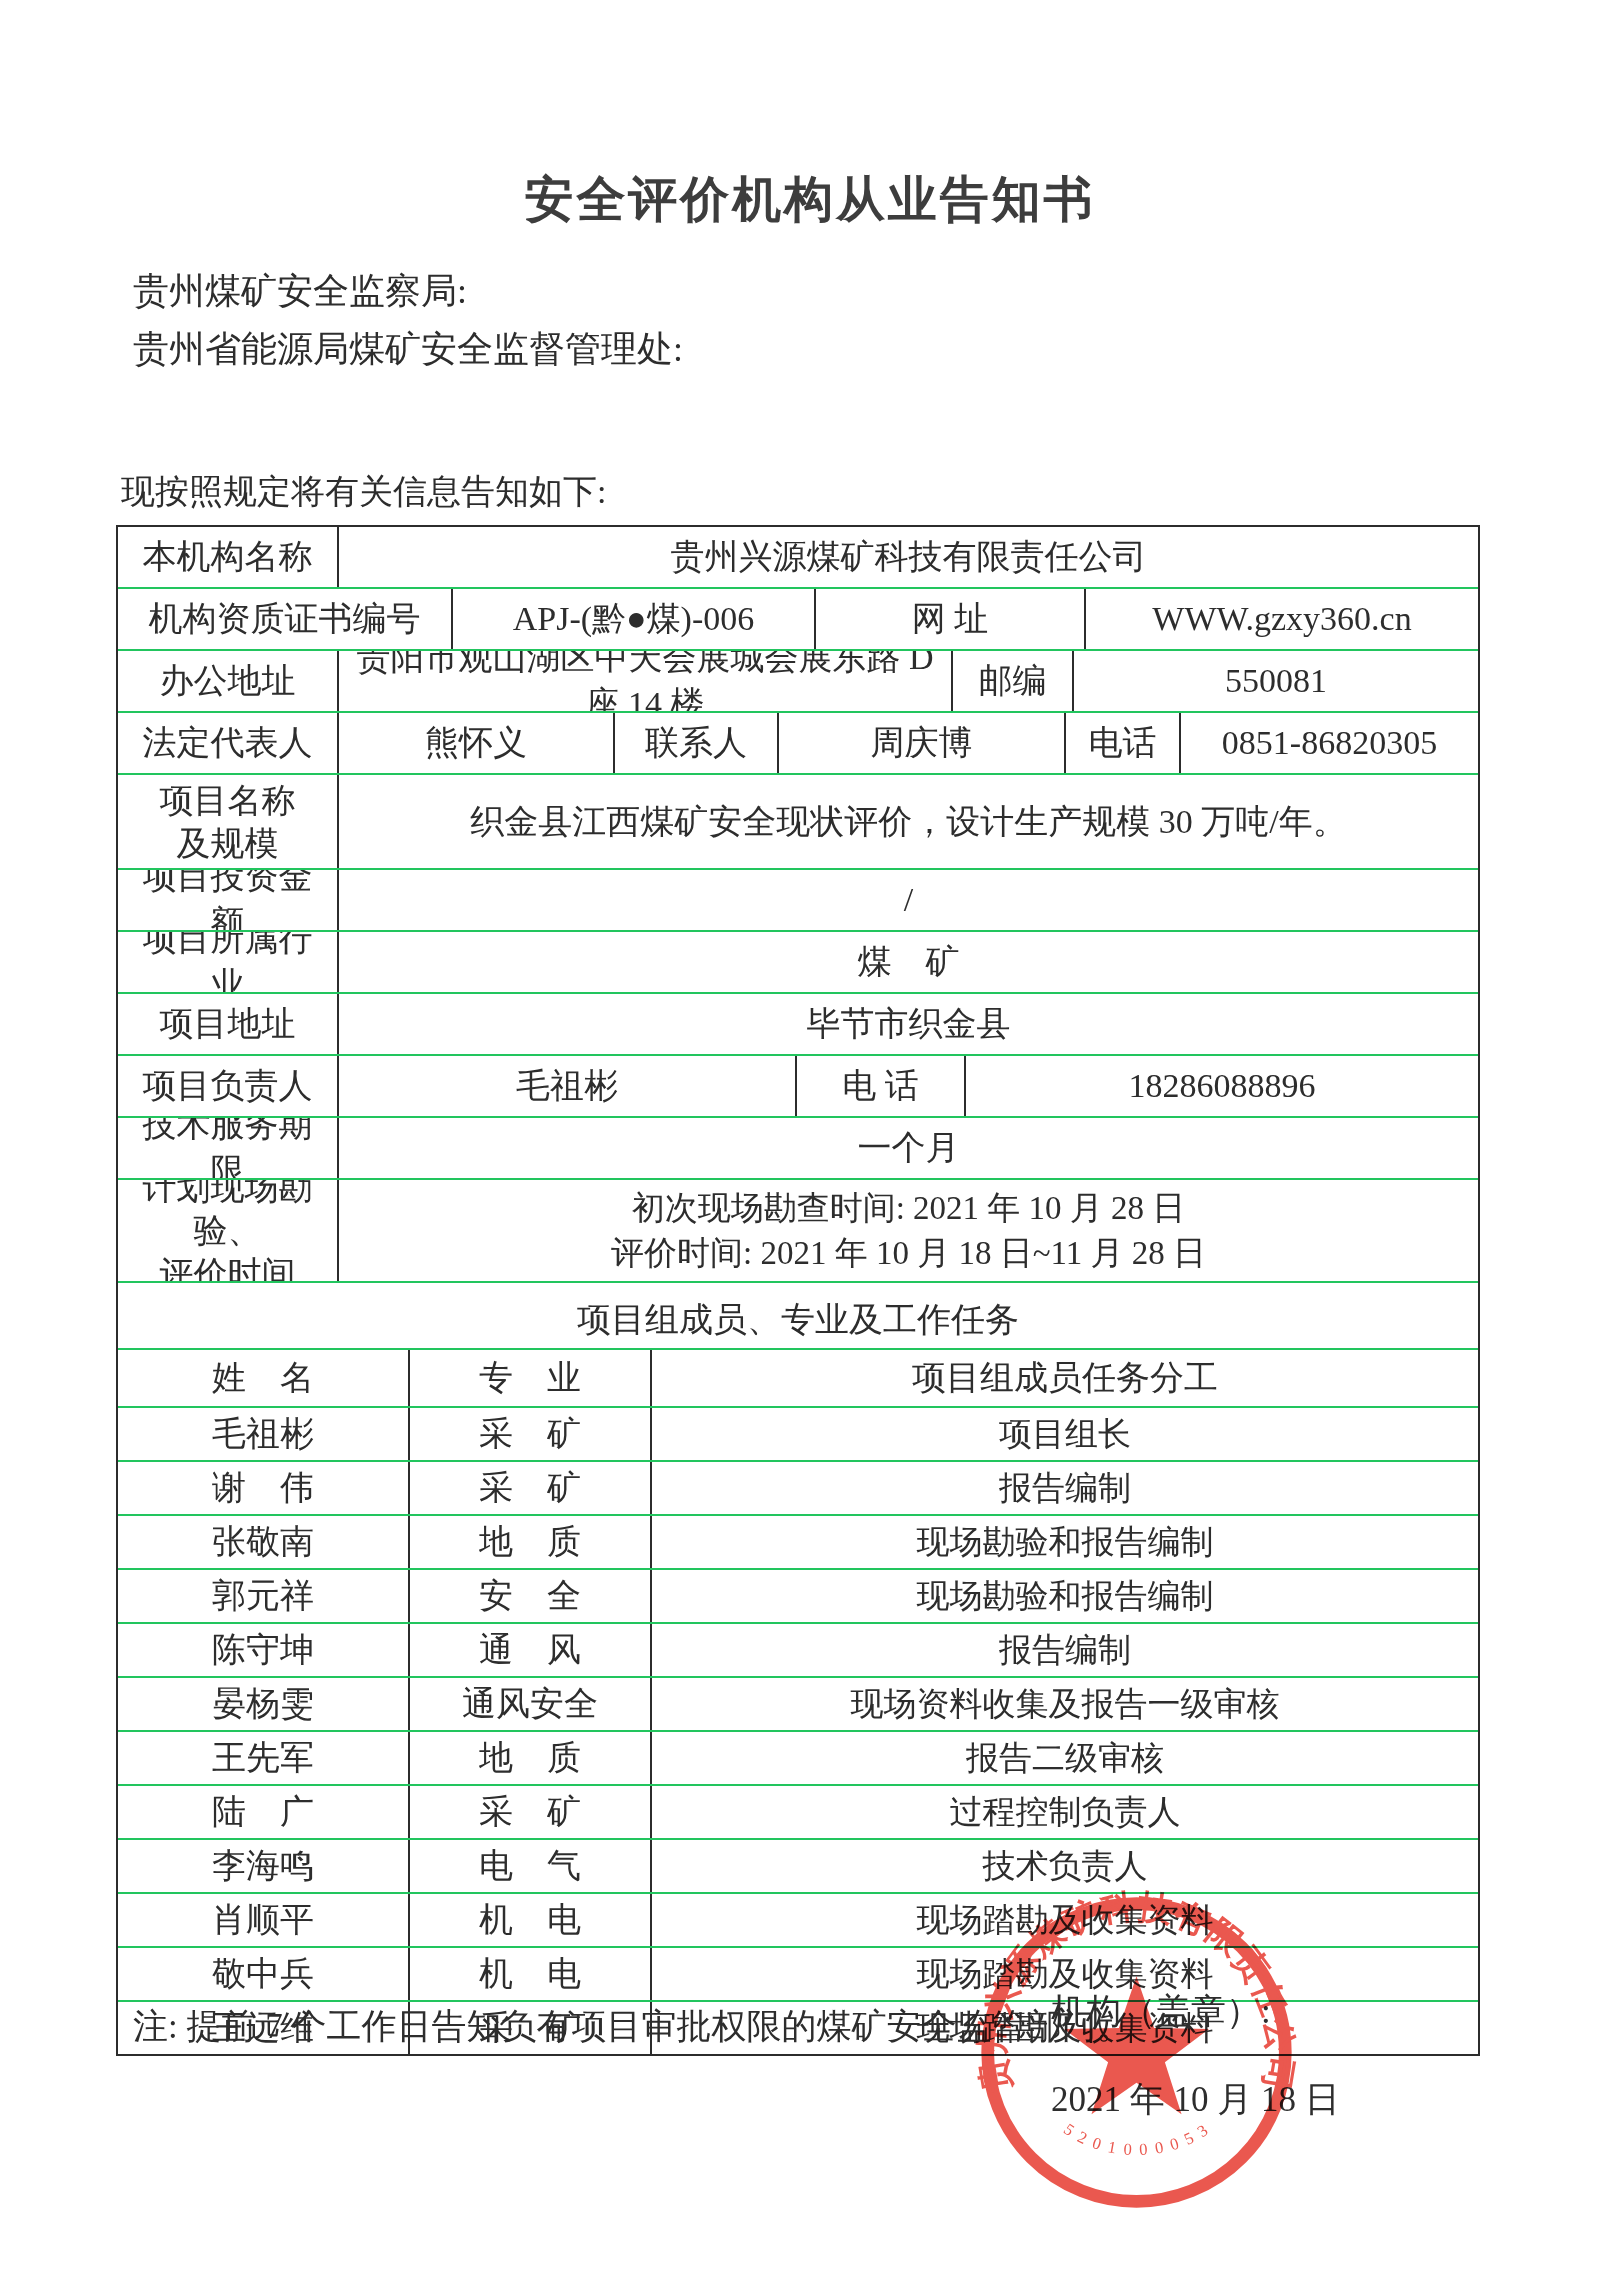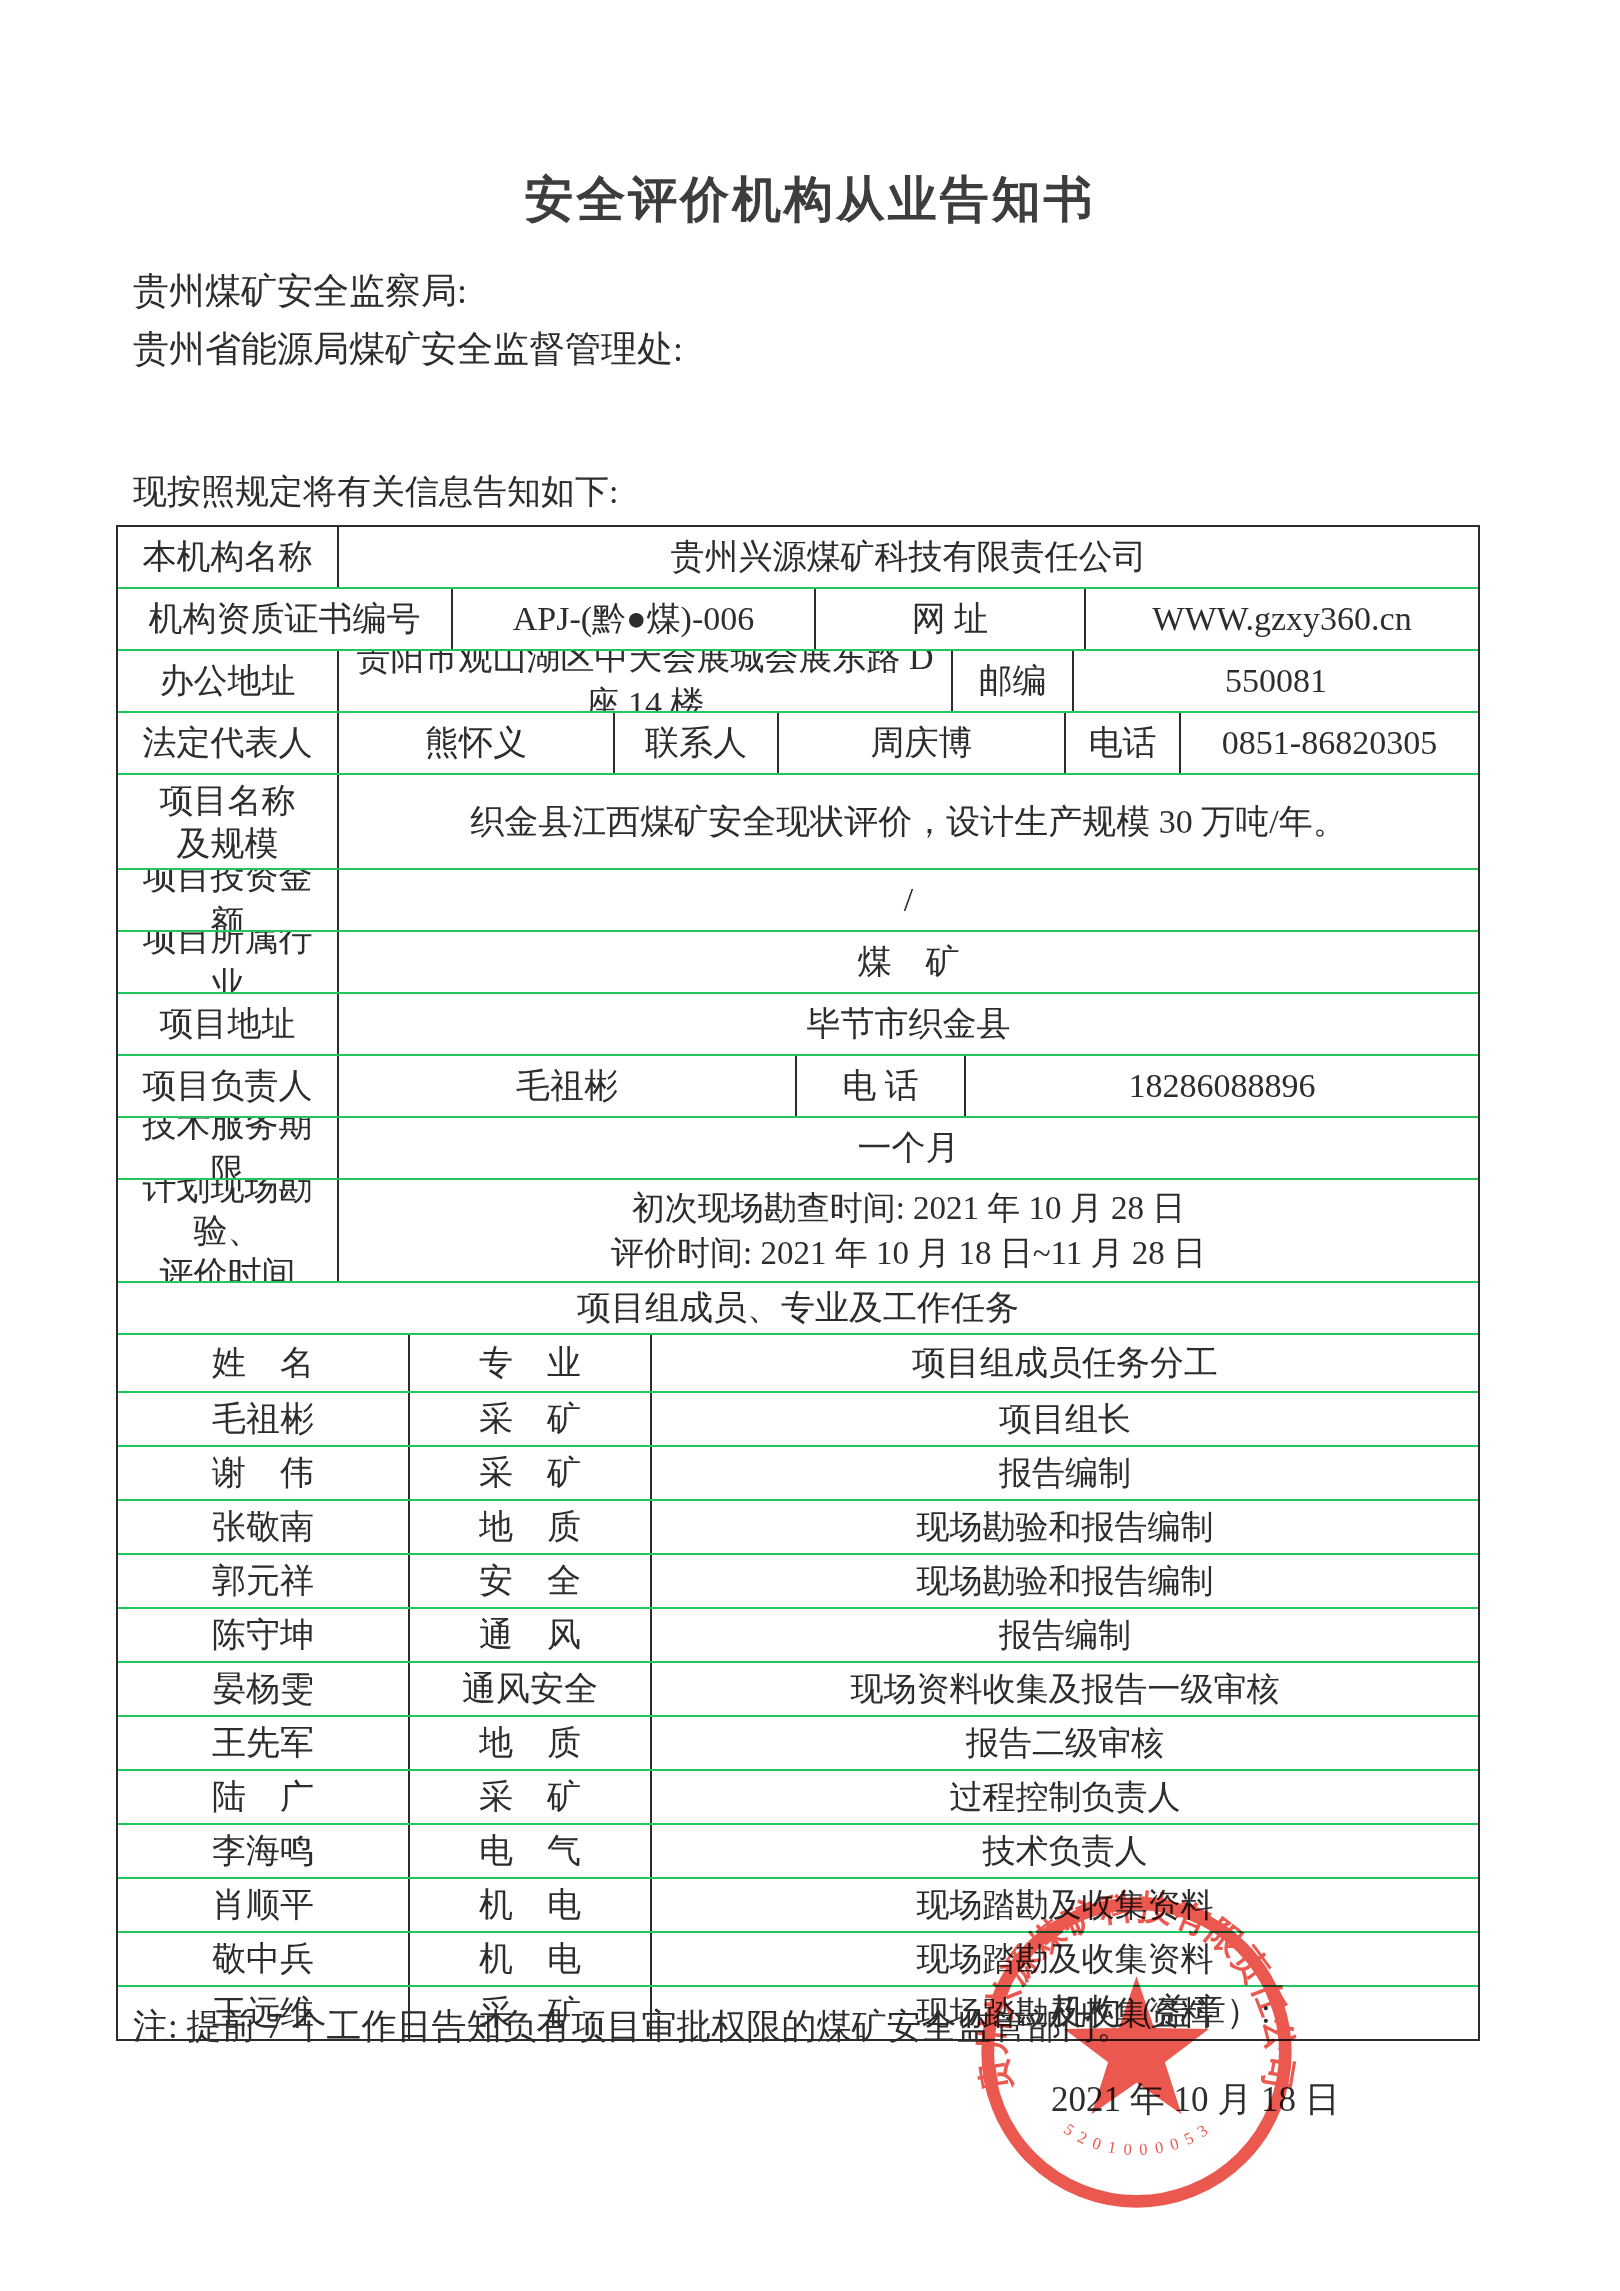--- a/index.html
+++ b/index.html
@@ -16,37 +16,37 @@
     position:absolute;top:167px;left:0;width:100%;
     text-align:center;
     font-family:"Liberation Sans","DejaVu Sans",sans-serif;
     font-weight:bold;font-size:49px;letter-spacing:2.9px;color:#3d3d3d;
   }
   .salutation1{position:absolute;left:133px;top:267px;font-size:36px;}
   .salutation2{position:absolute;left:133px;top:325px;font-size:36px;}
   .intro1{position:absolute;left:133px;top:402px;font-size:34px;letter-spacing:-0.3px;white-space:nowrap;}
   .intro1 .ind{display:inline-block;width:71px;}
   .intro1 .ul{border-bottom:2.9px solid #333;padding-bottom:2.9px;}
-  .intro2{position:absolute;left:133px;top:469px;font-size:34px;}
+  .intro2{position:absolute;left:121px;top:469px;font-size:34px;}
 
   .tbl{
     position:absolute;left:116px;top:525px;width:1364px;
     border:2.9px solid #2c2c2c;box-sizing:border-box;
     display:flex;flex-direction:column;background:transparent;
   }
   .tr{display:flex;border-top:2px solid #22c55e;box-sizing:border-box;}
   .tr.first{border-top:none;}
   .td{
     border-left:2px solid #2c2c2c;box-sizing:border-box;
     display:flex;flex-direction:column;align-items:center;justify-content:center;
     text-align:center;font-size:34px;padding:0 7.8px;overflow:hidden;
   }
   .td.nb{border-left:none;}
   .h61{height:60px;} .h95{height:93px;} .h103{height:101px;}
-  .h58{height:50px;} .h57{height:56px;} .h53{height:52px;}
+  .h58{height:57px;margin-top:8px;} .h57{height:56px;} .h53{height:52px;}
   .w245{width:219px;} .w340{width:333px;} .w370{width:363px;} .w275{width:270px;}
   .w742{width:614px;} .w123{width:121px;} .w282{width:276px;} .w167{width:164px;}
   .w293{width:287px;} .w117{width:115px;} .w467{width:458px;} .w172{width:169px;}
   .w296{width:290px;} .w284{width:242px;}
   .grow{flex:1 1 auto;}
   .small-line{line-height:43px;}
   .sched{font-size:33px;line-height:45px;}
   .task{font-size:33px;}
 
   .note{position:absolute;left:133px;top:2003px;font-size:35px;}

